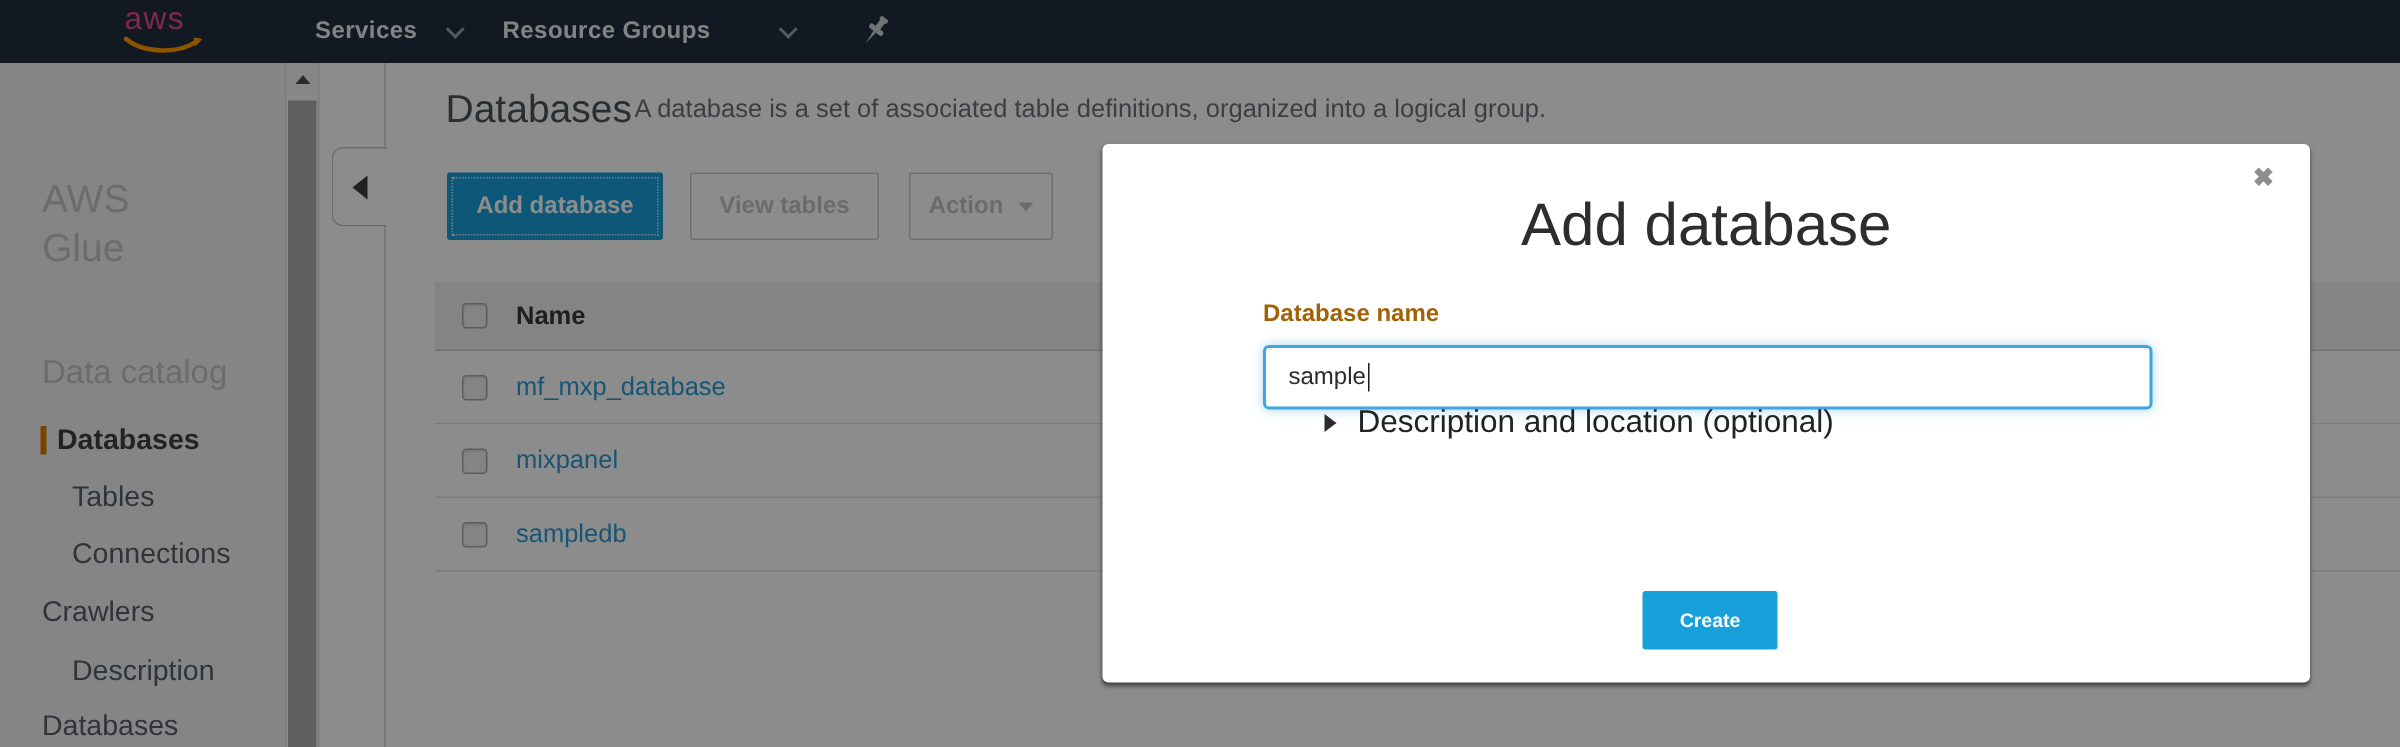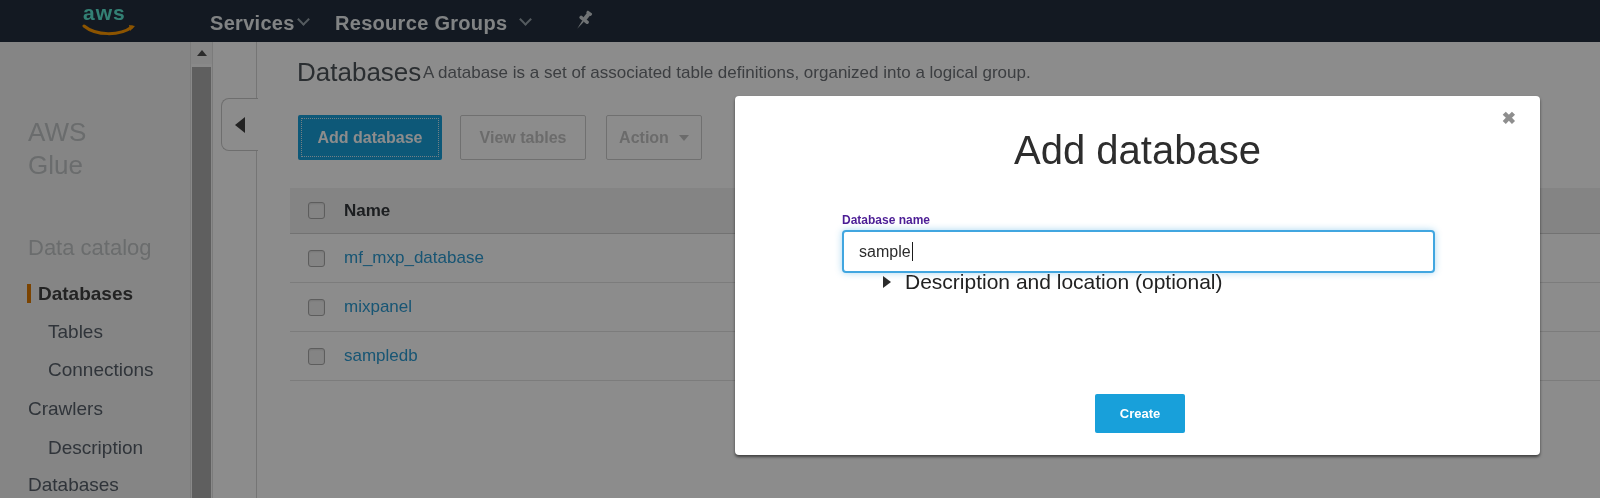--- a/index.html
+++ b/index.html
@@ -3,23 +3,23 @@
 <meta charset="utf-8">
 <style>
   html,body{margin:0;padding:0;}
   body{
     width:1600px;height:498px;position:relative;overflow:hidden;
     font-family:"Liberation Sans", sans-serif;background:#ffffff;
   }
   
   .navbar{position:absolute;left:0;top:0;width:1600px;height:42px;background:#232f3e;z-index:1;}
   .aws-logo{position:absolute;left:81px;top:3px;width:56px;height:36px;}
-  .aws-logo .aws-text{color:#5eead4;font-size:21px;font-weight:bold;letter-spacing:1px;line-height:20px;display:block;margin-left:2px;}
+  .aws-logo .aws-text{color:#ec4899;font-size:21px;font-weight:normal;letter-spacing:1px;line-height:20px;display:block;margin-left:2px;}
   .aws-logo svg{position:absolute;left:0;top:21px;}
-  .nav-label{position:absolute;top:12px;color:#eceff1;font-size:20px;font-weight:bold;letter-spacing:.3px;cursor:pointer;}
+  .nav-label{position:absolute;top:12px;color:#eceff1;font-size:16px;font-weight:bold;letter-spacing:.3px;cursor:pointer;}
   .nav-services{left:210px;}
   .nav-rg{left:335px;}
   .chev{position:absolute;top:15px;width:7px;height:7px;border-right:2px solid #9aa5ad;border-bottom:2px solid #9aa5ad;transform:rotate(45deg);}
   .chev1{left:299px;}
   .chev2{left:521px;}
   .pin{position:absolute;left:574px;top:9px;}
   
   .sidebar{position:absolute;left:0;top:42px;width:190px;height:456px;background:#f2f3f3;}
   .side-title{position:absolute;left:28px;top:74px;width:100px;font-size:26px;line-height:33px;color:#c2c5c6;}
   .side-section{position:absolute;left:28px;top:193px;font-size:22px;color:#c2c5c6;}
@@ -53,21 +53,21 @@
   .t-header{height:45px;background:#f0f0f0;border-bottom:1px solid #d0d0d0;display:flex;align-items:center;}
   .t-row{height:48px;border-bottom:1px solid #e2e2e2;display:flex;align-items:center;background:#ffffff;}
   .cb{width:15px;height:15px;margin-left:18px;border:1px solid #a9a9a9;border-radius:3px;background:#f1f1f1;box-shadow:inset 0 1px 2px rgba(0,0,0,.10);cursor:pointer;flex:none;}
   .t-header .col-name{margin-left:19px;font-size:17px;font-weight:bold;color:#33373b;}
   .t-row .link{margin-left:19px;font-size:17px;color:#2d9cd3;cursor:pointer;}
   
   .overlay{position:absolute;inset:0;background:rgba(0,0,0,0.45);z-index:40;}
   .modal{position:absolute;left:735px;top:96px;width:805px;height:359px;background:#ffffff;border-radius:4px;z-index:50;box-shadow:0 2px 3px rgba(0,0,0,.55);}
   .modal-close{position:absolute;top:14px;right:24px;font-size:17px;font-weight:bold;color:#8e8e8e;cursor:pointer;line-height:1;}
   .modal-title{position:absolute;left:0;right:0;top:32px;text-align:center;font-size:40px;color:#2d2d2d;}
-  .field-label{position:absolute;left:107px;top:105px;font-size:12px;font-weight:bold;color:#4c1d95;margin-top:12px;}
+  .field-label{position:absolute;left:107px;top:105px;font-size:16px;font-weight:bold;color:#a16207;}
   .db-input{position:absolute;left:107px;top:134px;width:593px;height:43px;box-sizing:border-box;border:2px solid #41a6e0;border-radius:4px;box-shadow:0 0 7px rgba(65,166,224,.45);background:#fff;display:flex;align-items:center;padding-left:15px;font-size:16px;color:#2b2b2b;cursor:text;}
   .caret-bar{display:inline-block;width:1px;height:19px;background:#1b1b1b;margin-left:1px;}
   .disclosure{position:absolute;left:148px;top:174px;display:flex;align-items:center;cursor:pointer;justify-content:center;}
   .disclosure .tri{width:0;height:0;border-top:6px solid transparent;border-bottom:6px solid transparent;border-left:8px solid #2b2b2b;flex:none;}
   .disclosure .dlabel{margin-left:14px;font-size:21px;color:#222222;}
   .btn-create{position:absolute;left:360px;top:298px;width:90px;height:39px;background:#18a0da;border:none;border-radius:2px;color:#ffffff;font-size:13px;font-weight:bold;display:flex;align-items:center;justify-content:center;cursor:pointer;}
 </style>
 </head>
 <body>
 

